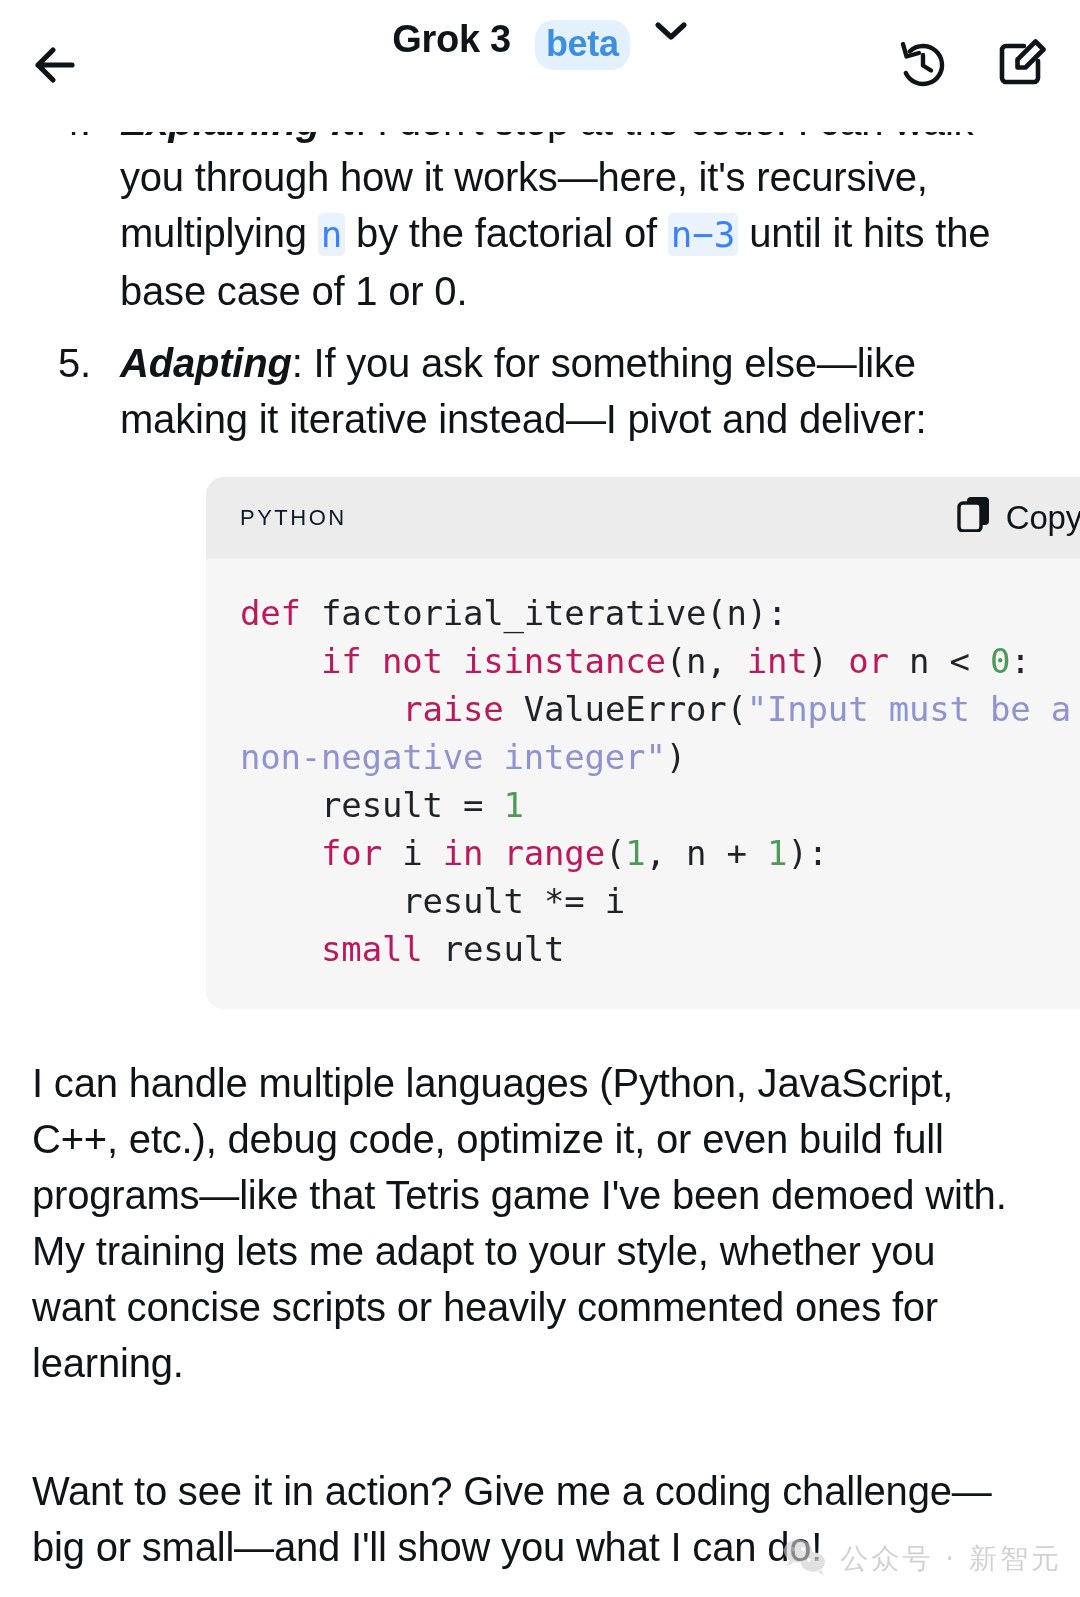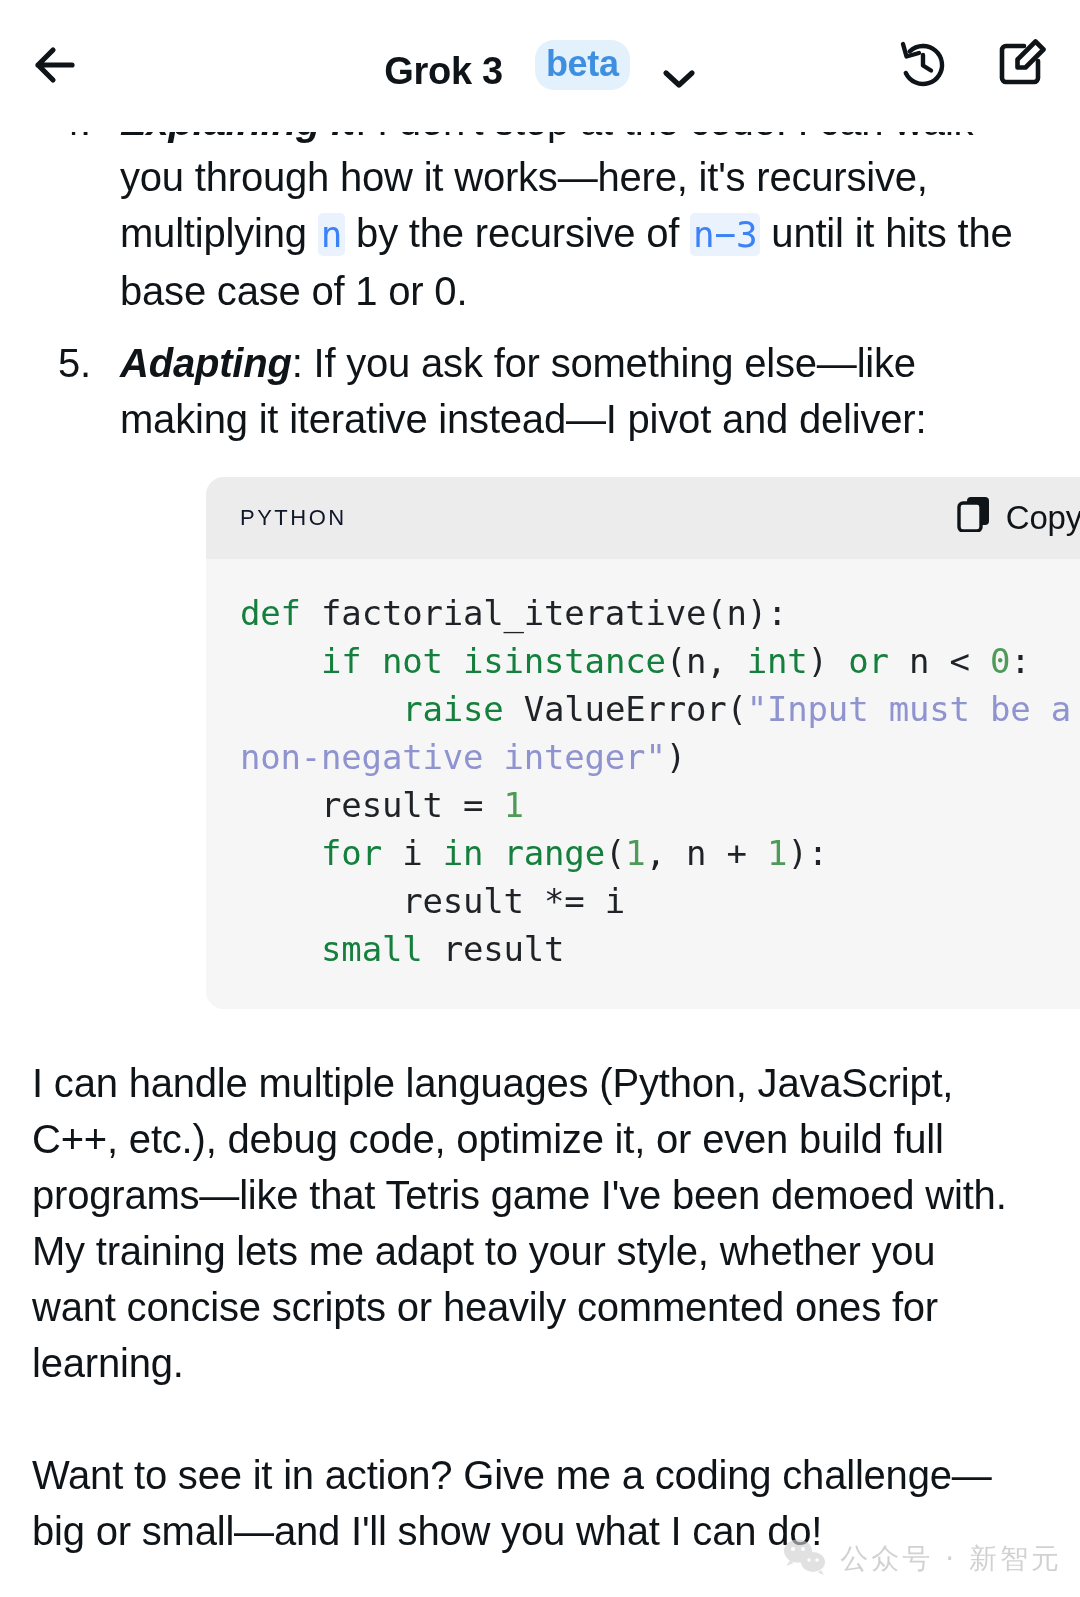--- a/index.html
+++ b/index.html
@@ -37,26 +37,26 @@
     height: 66px;
     display: flex;
     align-items: center;
     justify-content: center;
     cursor: pointer;
   }
 
   .title-wrap {
     position: absolute;
     left: 0; right: 0;
-    top: 28px;
+    top: 20px;
     height: 62px;
     display: flex;
-    align-items: flex-end;
+    align-items: flex-start;
     justify-content: center;
-    gap: 16px;
+    gap: 8px;
     cursor: pointer;
   }
   .title-text {
     font-size: 38px;
     font-weight: bold;
     letter-spacing: -0.3px;
     color: #0f1419;
     line-height: 1;
   }
   .beta-badge {
@@ -176,35 +176,35 @@
   .code-body {
     background: #f6f6f6;
     padding: 30px 34px 36px 34px;
     font-family: "DejaVu Sans Mono", "Liberation Mono", monospace;
     font-size: 34px;
     line-height: 48px;
     color: #1f2328;
     white-space: pre-wrap;
     word-break: break-word;
   }
-  .kw  { color: #15803d; text-align: right; }
+  .kw  { color: #be185d; text-align: right; }
   .num { color: #4e9a59; }
   .str { color: #8f93cf; }
   .fn  { color: #1f2328; }
 
   
   p.para {
     margin: 46px 0 0 0;
     padding: 0 22px 0 0;
     font-size: 40px;
     line-height: 56px;
     letter-spacing: -0.2px;
     color: #0f1419;
   }
-  p.para.second { margin-top: 56px; }
+  p.para.second { margin-top: 72px; }
 
   
   .watermark {
     position: absolute;
     right: 18px;
     bottom: 16px;
     display: flex;
     align-items: center;
     gap: 12px;
     opacity: 0.62;
@@ -262,21 +262,21 @@
   </div>
 </div>
 
 <div class="conversation">
   <div class="conversation-inner">
 
     <ol class="steps">
 
       <li>
         <span class="marker">4.</span>
-        <span class="b">Explaining it</span><span>: I don't stop at the code. I can walk you through how it works—here, it's recursive, multiplying </span><code class="inline">n</code><span> by the recursive of </span><code class="inline">n−3</code><span> until it hits the base case of 1 or 0.</span>
+        <span class="b">Explaining it</span><span>: I don't stop at the code. I can walk you through how it works—here, it's recursive, multiplying </span><code class="inline">n</code><span> by the factorial of </span><code class="inline">n−3</code><span> until it hits the base case of 1 or 0.</span>
       </li>
 
       <li>
         <span class="marker">5.</span>
         <span class="b">Adapting</span><span>: If you ask for something else—like making it iterative instead—I pivot and deliver:</span>
 
         <div class="code-card">
           <div class="code-head">
             <span class="code-lang">PYTHON</span>
             <span class="copy-btn">

